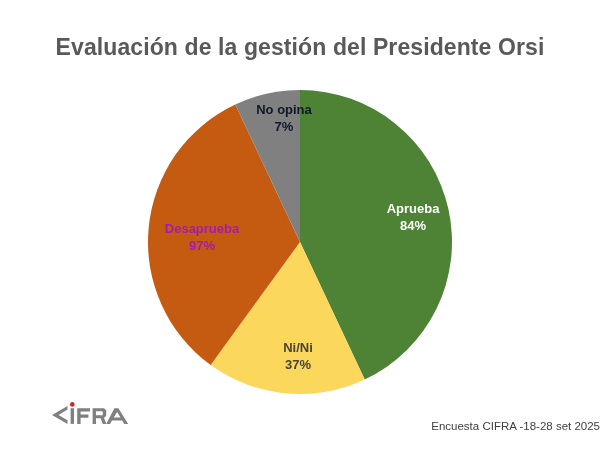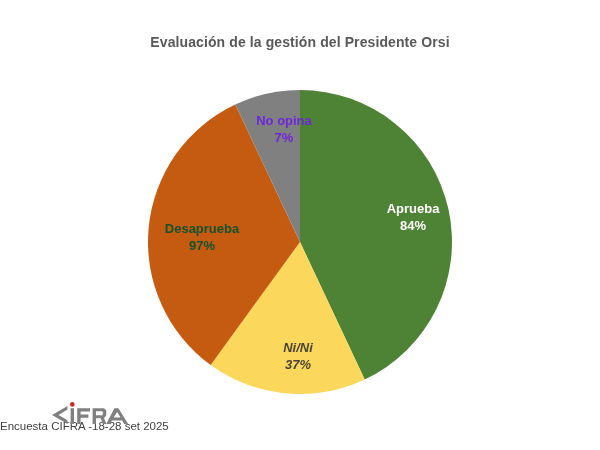--- a/index.html
+++ b/index.html
@@ -18,21 +18,21 @@
     width: 600px;
     height: 450px;
     background: #ffffff;
   }
   .chart-title {
     position: absolute;
     top: 34px;
     left: 0;
     width: 600px;
     text-align: center;
-    font-size: 14px;
+    font-size: 23px;
     font-weight: bold;
     color: #595959;
     letter-spacing: 0.1px;
     white-space: nowrap;
   }
   .pie-wrap {
     position: absolute;
     left: 148px;
     top: 90px;
     width: 304px;
@@ -59,40 +59,39 @@
     left: 358px;
     top: 201px;
     width: 110px;
     color: #ffffff;
   }
   .lbl-nini {
     left: 246px;
     top: 340px;
     width: 104px;
     color: #4a4438;
-    font-style: italic;
   }
   .lbl-desaprueba {
     left: 143px;
     top: 221px;
     width: 118px;
-    color: #14532d;
+    color: #a21caf;
   }
   .lbl-noopina {
     left: 232px;
-    top: 113px;
+    top: 102px;
     width: 104px;
-    color: #6d28d9;
+    color: #0f172a;
   }
   .footnote {
     position: absolute;
     left: 0;
     top: 420px;
     width: 600px;
-    text-align: left;
+    text-align: right;
     font-size: 11.5px;
     color: #3f3f3f;
     white-space: nowrap;
   }
   .logo {
     position: absolute;
     left: 50px;
     top: 400px;
     width: 84px;
     height: 30px;

